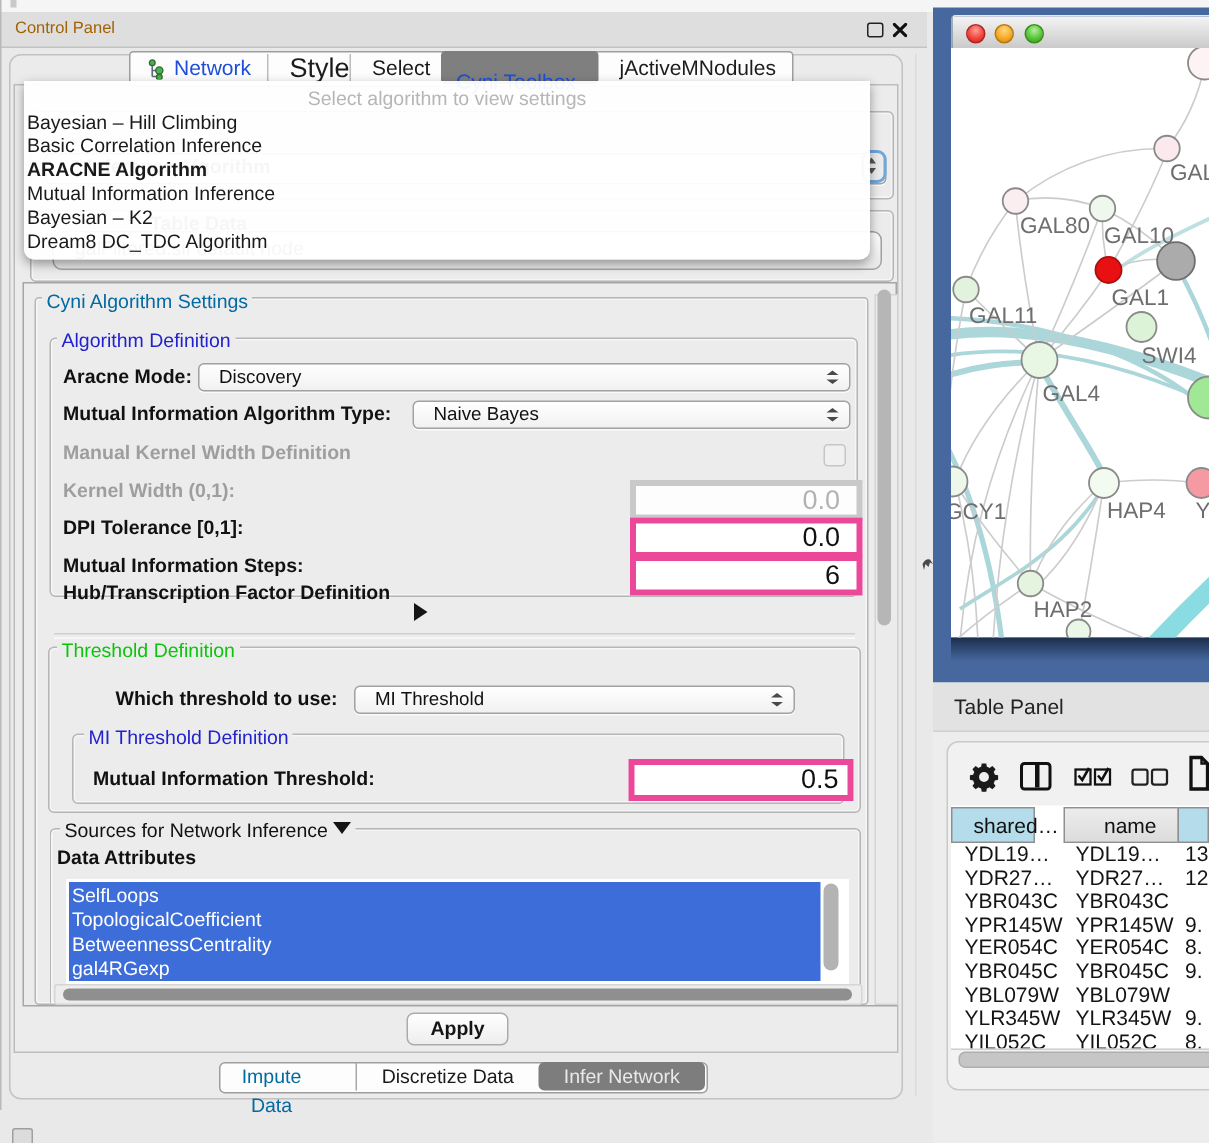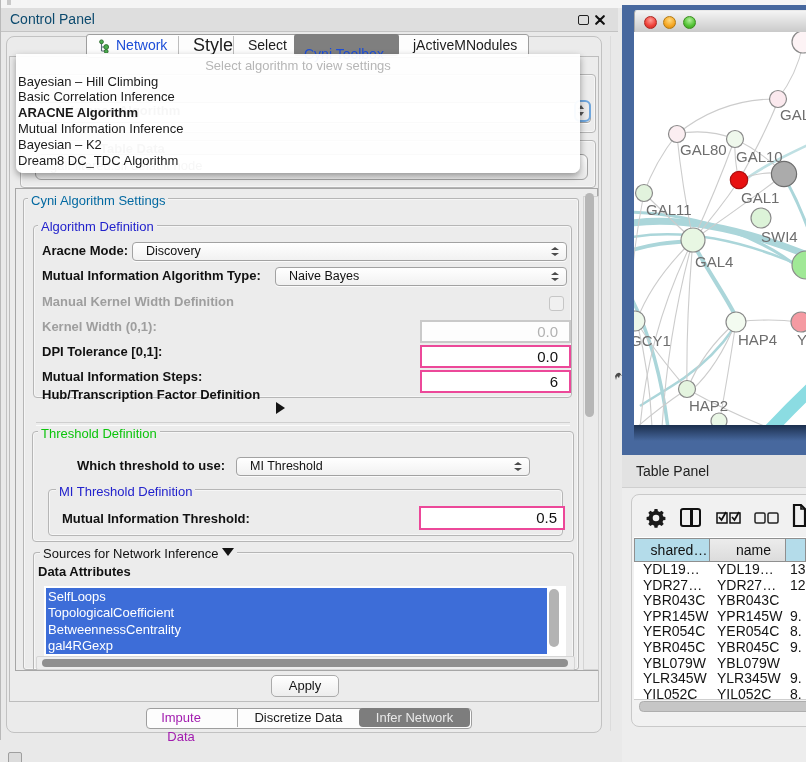--- a/index.html
+++ b/index.html
@@ -7,29 +7,29 @@
 .b{font-weight:bold}
 .lab{position:absolute;font-size:13px;font-weight:bold;color:#111;white-space:nowrap}
 .dis{color:#9e9e9e}
 .tb{position:absolute;border:1px solid #b6b6b6;border-radius:4px;box-shadow:inset 0 0 0 1px rgba(255,255,255,.55)}
 .tl{position:absolute;font-size:13px;background:#ececec;padding:0 3px;white-space:nowrap}
 .combo{position:absolute;background:linear-gradient(#ffffff,#f1f1f1);border:1px solid #a2a2a2;border-radius:4px;font-size:12.5px;box-shadow:0 1px 0 rgba(255,255,255,.8);color:#111;display:flex;align-items:center;white-space:nowrap}
 .ctxt{padding-left:13px}
 .stp{position:absolute;right:7px;top:50%;margin-top:-4.5px;width:8px;height:9px}
 .stp:before{content:"";position:absolute;left:0;top:0;border-left:4px solid transparent;border-right:4px solid transparent;border-bottom:3.8px solid #4a4a4a}
 .stp:after{content:"";position:absolute;left:0;bottom:0;border-left:4px solid transparent;border-right:4px solid transparent;border-top:3.8px solid #4a4a4a}
-.fld{position:absolute;background:#fff;border:2px solid #ec4899;font-size:15px;color:#111;display:flex;align-items:center;justify-content:flex-end;padding-right:11px}
+.fld{position:absolute;background:#fff;border:4px solid #ec4899;font-size:18px;color:#111;display:flex;align-items:center;justify-content:flex-end;padding-right:11px}
 .fld.off{border-color:#c9c9c9;color:#b2b2b2;background:#fdfdfd}
 .ddi{position:absolute;left:18px;font-size:13px;color:#1a1a1a;white-space:nowrap}
 </style></head><body>
 
 <div class="ab" style="left:0;top:0;width:806px;height:8px;background:#f5f5f5"></div>
 <div class="ab" style="left:7px;top:0;width:4px;height:5px;background:#c9c9c9"></div>
 <div class="ab" style="left:0;top:8px;width:618px;height:23px;background:#dedede;border-bottom:1px solid #c3c3c3"></div>
-<div class="ab" style="left:10px;top:8px;height:23px;line-height:23px;font-size:14px;color:#0c4a6e">Control Panel</div>
+<div class="ab" style="left:10px;top:8px;height:23px;line-height:23px;font-size:11px;color:#a16207">Control Panel</div>
 <div class="ab" style="left:578px;top:15px;width:9px;height:8px;border:1.6px solid #222;border-radius:2px"></div>
 <svg class="ab" style="left:595px;top:15px" width="10" height="10" viewBox="0 0 10 10">
     <path d="M1.2,1.2 L8.8,8.8 M8.8,1.2 L1.2,8.8" stroke="#111" stroke-width="2.1" stroke-linecap="round"></path>
   </svg>
 <div class="ab" style="left:0;top:0;width:1px;height:740px;background:#b9b9b9"></div>
 
 <div class="ab" style="left:6px;top:36px;width:594px;height:695px;background:#ebebeb;border:1px solid #c2c2c2;border-radius:8px"></div>
 <div class="ab" style="left:9px;top:56px;width:588px;height:644px;background:#ececec;border:1px solid #bdbdbd"></div>
 
 <div class="ab" style="left:86px;top:34px;width:441px;height:22px;background:#fdfdfd;border:1px solid #9e9e9e;border-radius:3px"></div>
@@ -109,26 +109,26 @@
 <div class="ab" style="left:46px;top:588px;width:501px;height:66px;background:#3d6dd8"></div>
 <div class="ab" style="left:48px;top:588.5px;font-size:13px;color:#fff;line-height:16.6px;white-space:nowrap">SelfLoops<br>TopologicalCoefficient<br>BetweennessCentrality<br>gal4RGexp</div>
 <div class="ab" style="left:549px;top:589px;width:10px;height:58px;border-radius:5px;background:#b3b3b3"></div>
 
 <div class="ab" style="left:36px;top:656px;width:537px;height:12px;background:#ededed;border:1px solid #d6d6d6;border-radius:2px"></div>
 <div class="ab" style="left:42px;top:658.5px;width:526px;height:8px;border-radius:4px;background:#8f8f8f"></div>
 
 <div class="ab" style="left:583px;top:196px;width:14px;height:472px;background:#ebebeb;border:1px solid #d4d4d4"></div>
 <div class="ab" style="left:584.5px;top:193px;width:9.5px;height:224px;border-radius:5px;background:#b6b6b6"></div>
 
-<div class="ab" style="left:271px;top:675px;width:66px;height:20px;background:linear-gradient(#ffffff,#ededed);border:1px solid #ababab;border-radius:5px;text-align:center;line-height:20px;font-size:13px;font-weight:400;color:#151515">Apply</div>
+<div class="ab" style="left:271px;top:675px;width:66px;height:20px;background:linear-gradient(#ffffff,#ededed);border:1px solid #ababab;border-radius:5px;text-align:center;line-height:20px;font-size:13px;font-weight:700;color:#151515">Apply</div>
 
 <div class="ab" style="left:146px;top:708px;width:324px;height:19px;background:#fdfdfd;border:1px solid #9e9e9e;border-radius:4px"></div>
 <div class="ab" style="left:237px;top:708px;width:1px;height:19px;background:#a8a8a8"></div>
 <div class="ab" style="left:359px;top:708px;width:111px;height:19px;background:#7d7d7d;border-radius:4px"></div>
-<div class="ab" style="left:146px;top:708px;width:70px;height:19px;line-height:19px;text-align:center;font-size:13px;color:#a21caf">Impute Data</div>
+<div class="ab" style="left:146px;top:708px;width:70px;height:19px;line-height:19px;text-align:center;font-size:13px;color:#0369a1">Impute Data</div>
 <div class="ab" style="left:238px;top:708px;width:121px;height:19px;line-height:19px;text-align:center;font-size:13px;color:#1a1a1a">Discretize Data</div>
 <div class="ab" style="left:359px;top:708px;width:111px;height:27px;line-height:19px;text-align:center;font-size:13px;color:#e9e9e9">Infer Network</div>
 
 <div class="ab" style="left:8px;top:752px;width:12px;height:10px;background:#dcdcdc;border:1px solid #9f9f9f;border-radius:2px"></div>
 
 <div class="lab" style="left:58px;top:103px;color:#555">Inference Algorithm</div>
 <div class="lab" style="left:100px;top:141px;color:#555">Table Data</div>
 <div class="ab" style="left:50px;top:158px;font-size:13px;color:#555;white-space:nowrap">galFiltered.sif default node</div>
 
 <div class="ab" style="left:16px;top:54px;width:564px;height:119px;background:rgba(255,255,255,0.95);border-radius:0 0 7px 7px;box-shadow:0 3px 7px rgba(0,0,0,.38);z-index:50"></div>
@@ -246,20 +246,20 @@
 <svg class="ab" style="left:754px;top:512px" width="26" height="12" viewBox="0 0 26 12">
 <rect x="1" y="1" width="10" height="10" rx="1.5" fill="none" stroke="#222" stroke-width="1.5"></rect>
 <rect x="14" y="1" width="10" height="10" rx="1.5" fill="none" stroke="#222" stroke-width="1.5"></rect>
 </svg>
 <svg class="ab" style="left:792px;top:503px" width="14" height="26" viewBox="0 0 14 26">
 <path d="M2,2 h7 l4,4 v17 h-11 Z" fill="none" stroke="#111" stroke-width="2.2"></path>
     <path d="M9,2 v4 h4" fill="none" stroke="#111" stroke-width="1.6"></path>
 </svg>
 
 <div class="ab" style="left:634px;top:537px;width:172px;height:175px;background:#fff"></div>
-<div class="ab" style="left:634px;top:538px;width:76px;height:24px;background:#b4dcea;border:1px solid #8f8f8f;box-sizing:border-box;text-align:center;text-indent:14px;line-height:23px;font-size:14px;color:#111">shared…</div>
+<div class="ab" style="left:634px;top:538px;width:56px;height:24px;background:#b4dcea;border:1px solid #8f8f8f;box-sizing:border-box;text-align:center;text-indent:14px;line-height:23px;font-size:14px;color:#111">shared…</div>
 <div class="ab" style="left:709px;top:538px;width:77px;height:24px;background:linear-gradient(#ececec,#dcdcdc);border:1px solid #8f8f8f;box-sizing:border-box;text-align:center;text-indent:12px;line-height:23px;font-size:14px;color:#111">name</div>
 <div class="ab" style="left:785px;top:538px;width:21px;height:24px;background:#b4dcea;border:1px solid #8f8f8f;box-sizing:border-box"></div>
 <div class="ab" style="left:643px;top:562px;width:70px;font-size:14px;color:#141414;line-height:15.6px;white-space:nowrap">YDL19…<br>YDR27…<br>YBR043C<br>YPR145W<br>YER054C<br>YBR045C<br>YBL079W<br>YLR345W<br>YIL052C</div>
 <div class="ab" style="left:717px;top:562px;width:70px;font-size:14px;color:#141414;line-height:15.6px;white-space:nowrap">YDL19…<br>YDR27…<br>YBR043C<br>YPR145W<br>YER054C<br>YBR045C<br>YBL079W<br>YLR345W<br>YIL052C</div>
 <div class="ab" style="left:790px;top:562px;width:20px;font-size:14px;color:#141414;line-height:15.6px;white-space:nowrap">13<br>12<br>&nbsp;<br>9.<br>8.<br>9.<br>&nbsp;<br>9.<br>8.</div>
 <div class="ab" style="left:634px;top:699px;width:172px;height:13px;background:#f2f2f2;border-top:1px solid #cfcfcf"></div>
 <div class="ab" style="left:639px;top:700.5px;width:170px;height:9px;border-radius:4.5px;background:#c6c6c6;border:1px solid #aeaeae"></div>
 
 </body></html>

